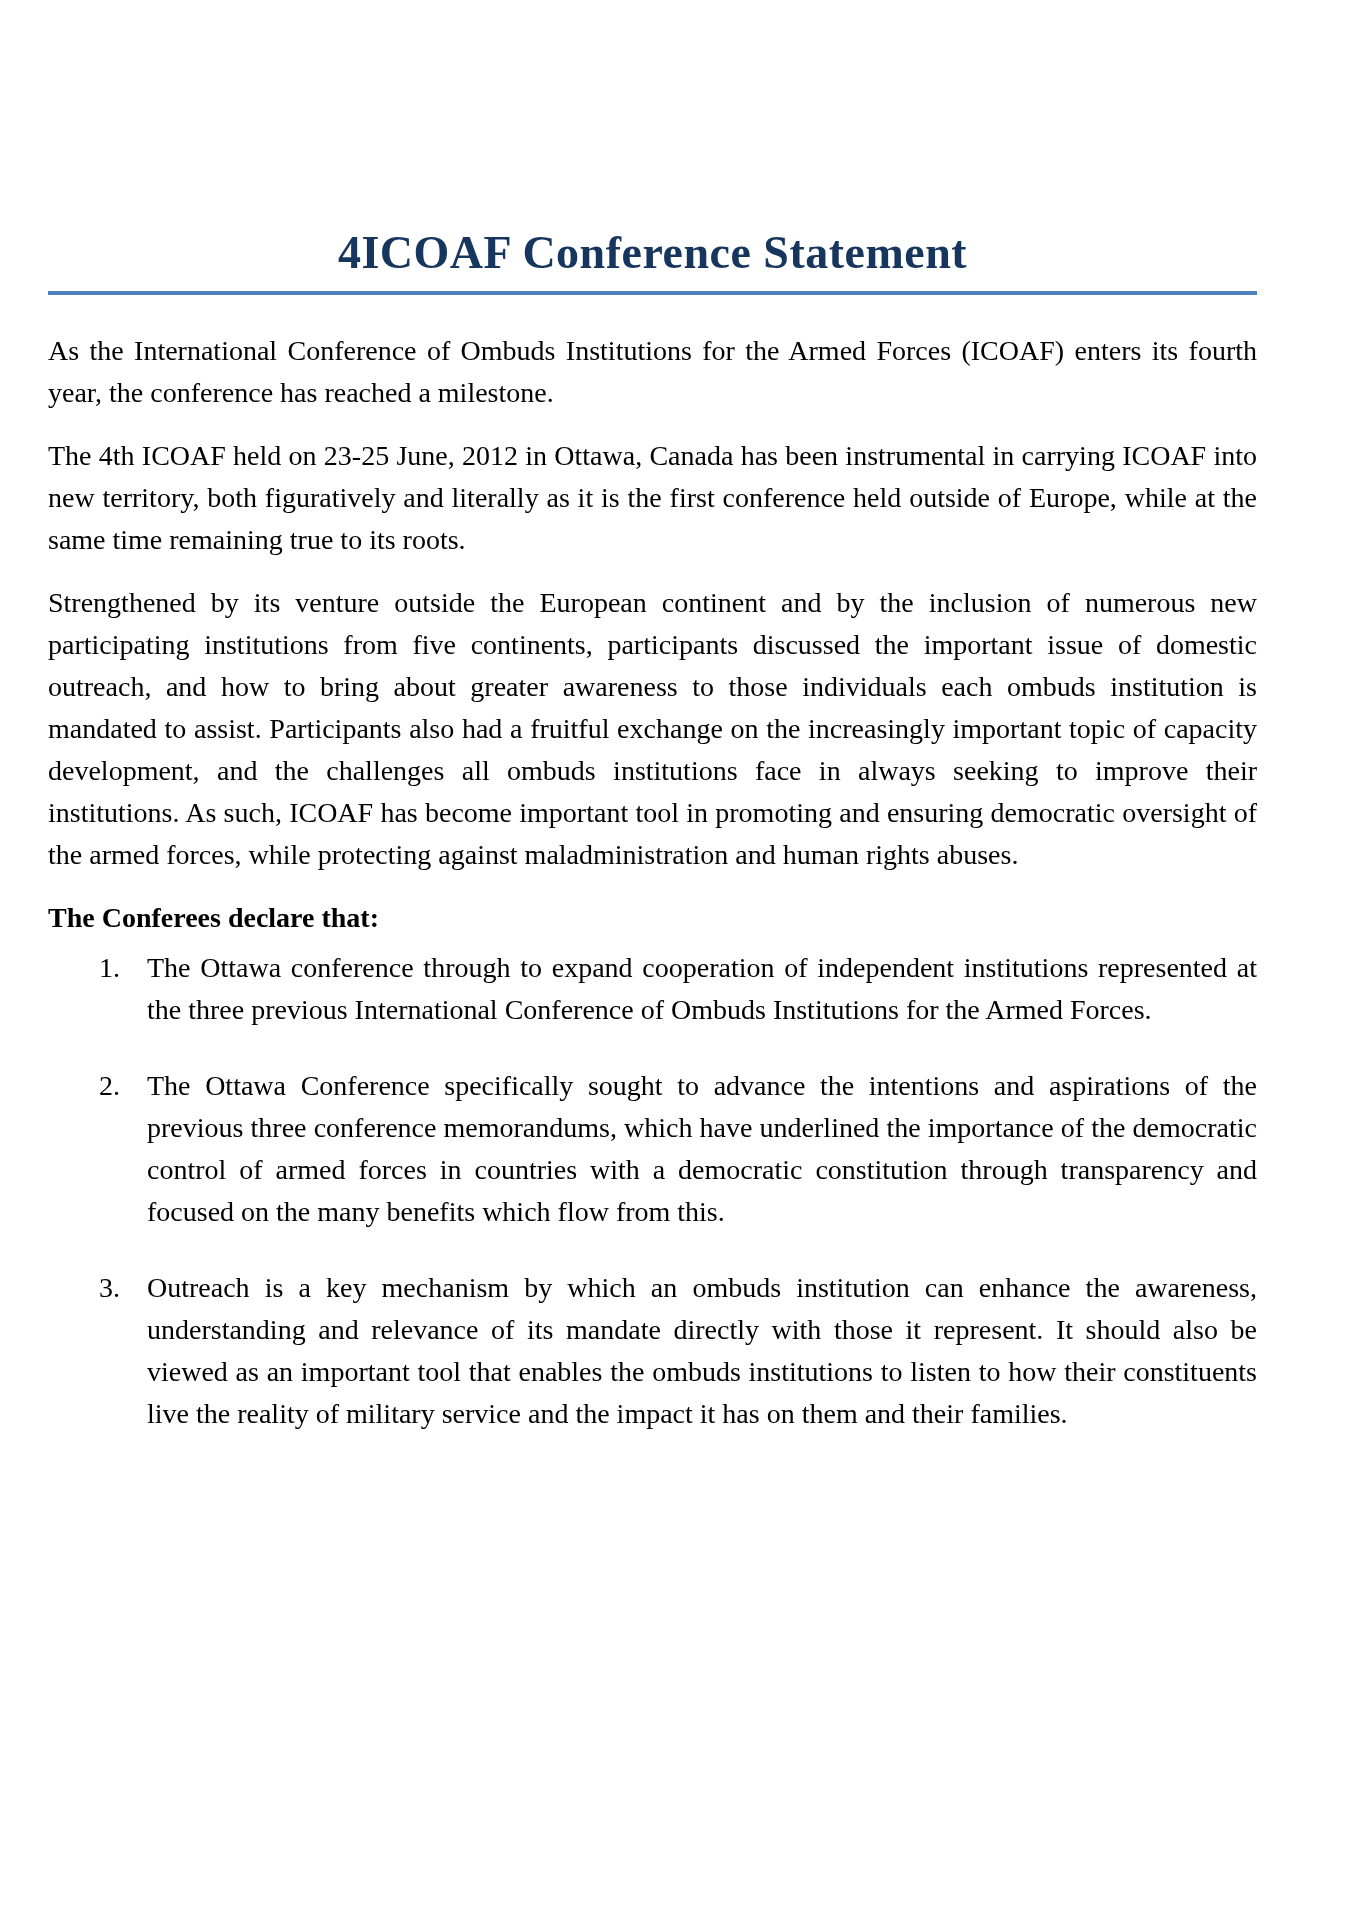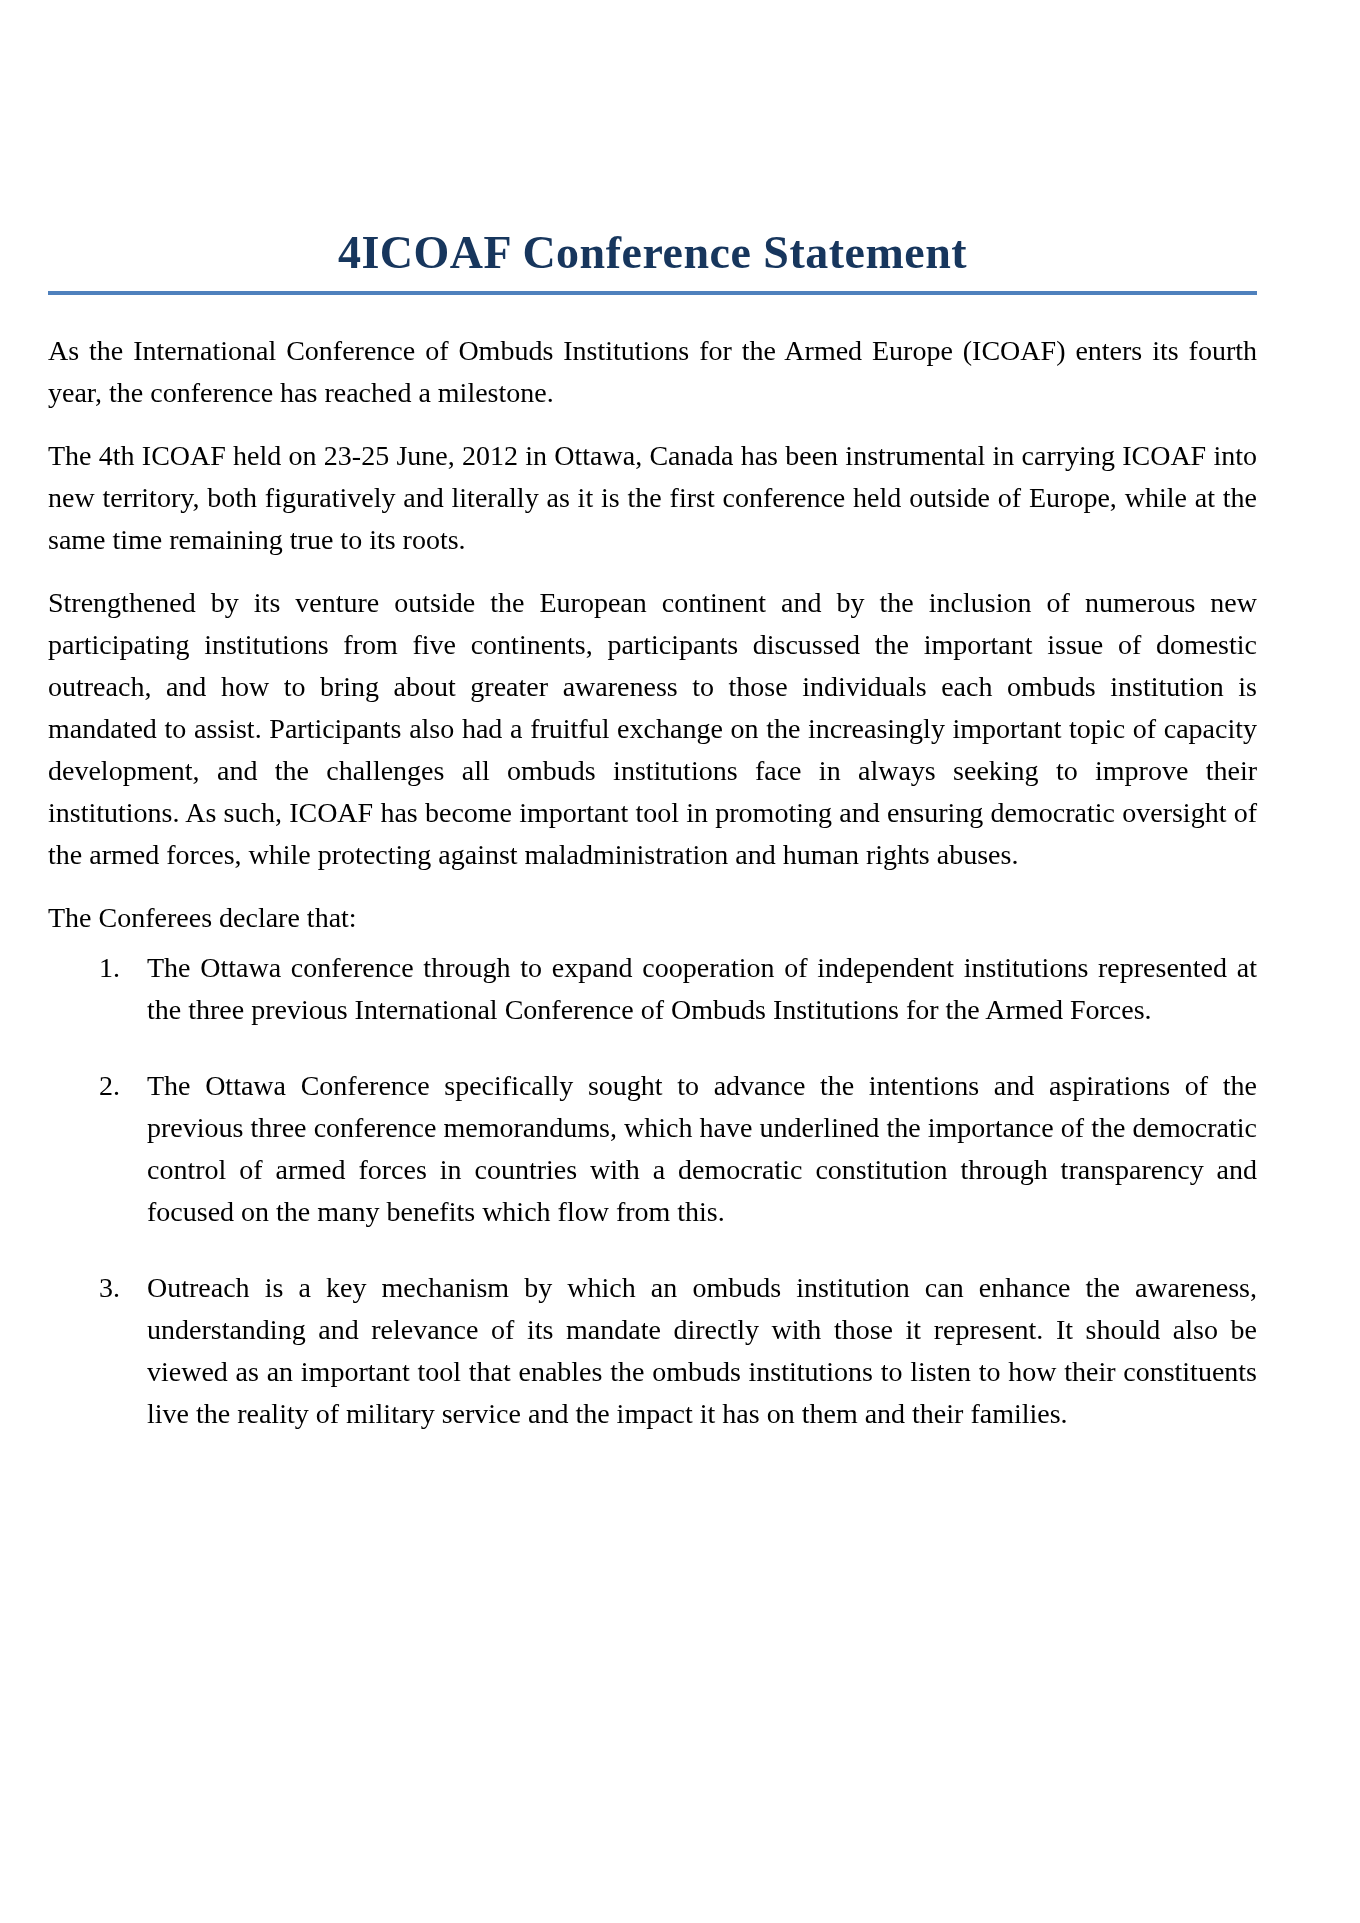--- a/index.html
+++ b/index.html
@@ -41,20 +41,21 @@
     font-size: 28px;
     line-height: 42px;
     text-align: justify;
     text-justify: inter-word;
   }
   p.intro-para {
     margin: 0 0 6px 0;
     font-size: 28px;
     line-height: 42px;
     text-align: left;
+    font-weight: bold;
   }
   ol.decl-list {
     list-style: none;
     margin: 8px 0 0 0;
     padding: 0;
   }
   ol.decl-list li {
     position: relative;
     padding-left: 99px;
     margin: 0 0 34px 0;
@@ -72,21 +73,21 @@
 </style>
 </head>
 <body>
 
 <div class="content">
 
   <div class="title-block">
     <h1 class="doc-title">4ICOAF Conference Statement</h1>
   </div>
 
-  <p class="body-para">As the International Conference of Ombuds Institutions for the Armed Europe (ICOAF) enters its fourth year, the conference has reached a milestone.</p>
+  <p class="body-para">As the International Conference of Ombuds Institutions for the Armed Forces (ICOAF) enters its fourth year, the conference has reached a milestone.</p>
 
   <p class="body-para">The 4th ICOAF held on 23-25 June, 2012 in Ottawa, Canada has been instrumental in carrying ICOAF into new territory, both figuratively and literally as it is the first conference held outside of Europe, while at the same time remaining true to its roots.</p>
 
   <p class="body-para">Strengthened by its venture outside the European continent and by the inclusion of numerous new participating institutions from five continents, participants discussed the important issue of domestic outreach, and how to bring about greater awareness to those individuals each ombuds institution is mandated to assist. Participants also had a fruitful exchange on the increasingly important topic of capacity development, and the challenges all ombuds institutions face in always seeking to improve their institutions. As such, ICOAF has become important tool in promoting and ensuring democratic oversight of the armed forces, while protecting against maladministration and human rights abuses.</p>
 
   <p class="intro-para">The Conferees declare that:</p>
 
   <ol class="decl-list">
     <li>
       <span class="num">1.</span>

